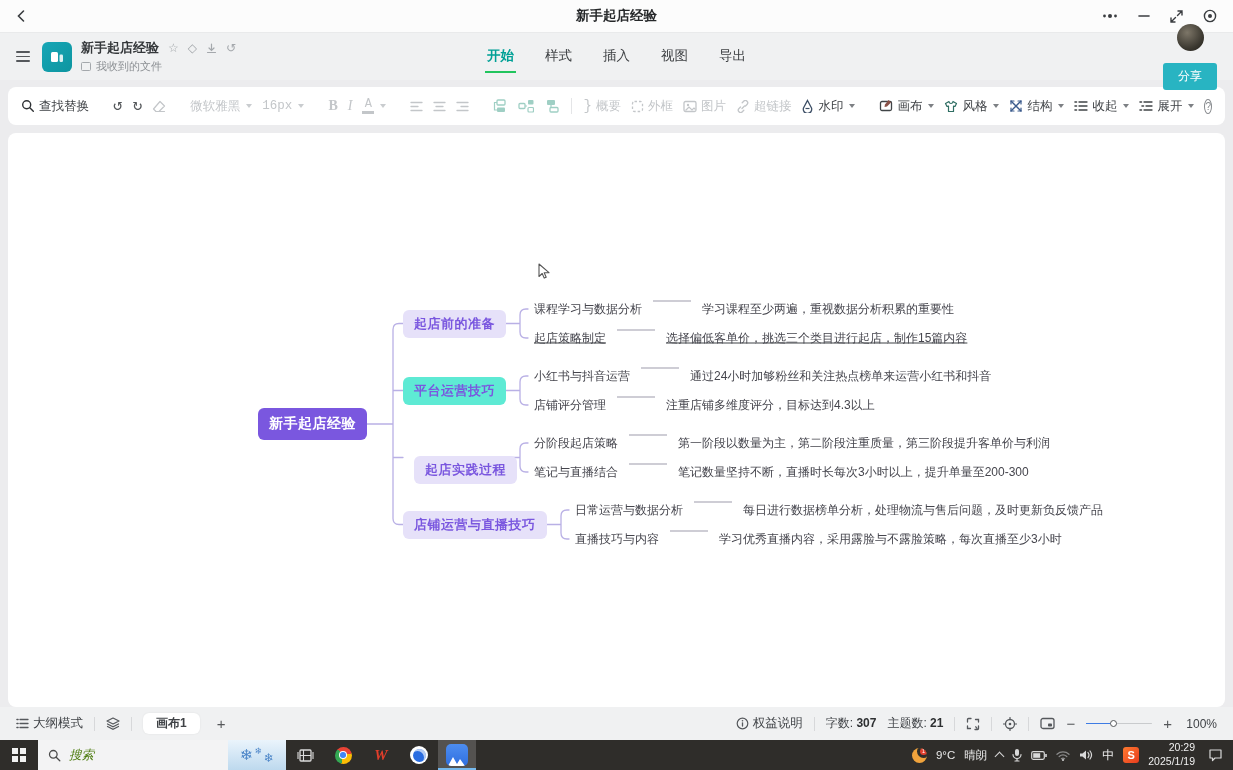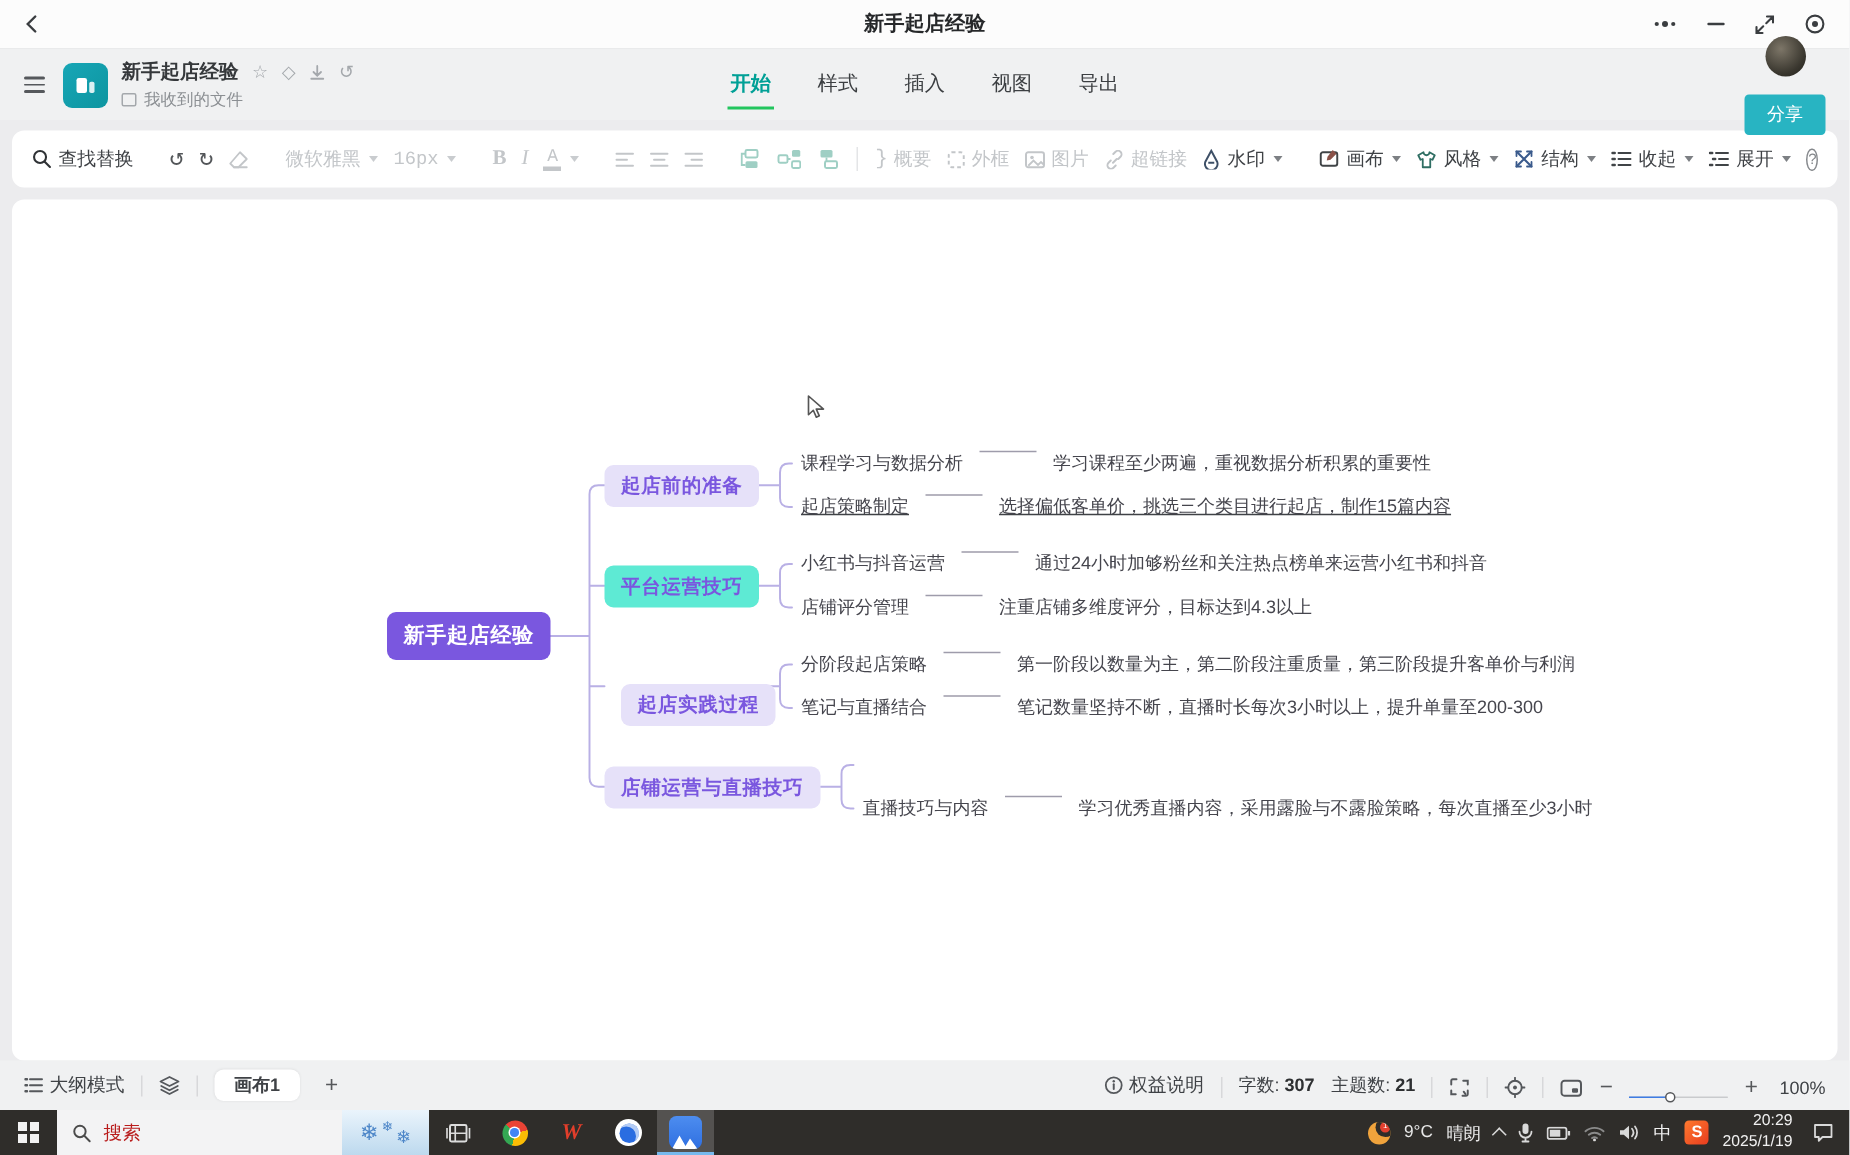--- a/index.html
+++ b/index.html
@@ -40,31 +40,31 @@
   .mm-root{position:absolute;transform:translateY(-50%);background:#7a57df;color:#fff;font-size:14px;font-weight:bold;padding:7px 11px;border-radius:6px;cursor:pointer;letter-spacing:.5px;}
   .mm-branch{position:absolute;transform:translateY(-50%);background:#e6e1f9;color:#7a57df;font-size:13px;font-weight:bold;padding:5px 11px;border-radius:6px;cursor:pointer;letter-spacing:.5px;}
   .mm-row{position:absolute;transform:translateY(-50%);display:flex;align-items:flex-start;white-space:nowrap;}
   .mm-topic,.mm-desc{font-size:12px;color:#45454d;cursor:pointer;}
   .mm-line{width:38px;height:1px;background:#9e9cab;margin:0 11px;}
   .mm-svg{position:absolute;left:0;top:0;width:100%;height:100%;pointer-events:none;}
   .cursor{position:absolute;left:530px;top:130px;pointer-events:none;}
   .statusbar{position:absolute;left:0;top:707px;width:100%;height:33px;background:#f0f1f2;display:flex;align-items:center;padding:0 16px;gap:11px;font-size:12px;color:#3f4246;}
   .sdiv{width:1px;height:14px;background:#d7d8da;}
   .canvas-pill{background:#fff;border-radius:6px;padding:2px 13px;font-weight:600;font-size:12px;box-shadow:0 0 2px rgba(0,0,0,.08);cursor:pointer;}
-  .sb-right{margin-left:auto;display:flex;align-items:flex-end;gap:11px;}
+  .sb-right{margin-left:auto;display:flex;align-items:center;gap:11px;}
   .sb-num{color:#2e3032;}
   .zoom-track{position:relative;width:66px;height:1.5px;background:#c9cbcd;border-radius:1px;}
   .zoom-fill{position:absolute;left:0;top:0;height:1.5px;width:26px;background:#3e7ce4;}
   .zoom-knob{position:absolute;left:24px;top:-3px;width:7px;height:7px;border-radius:50%;background:#fff;border:1.6px solid #56585b;}
   .pm{font-size:15px;color:#56585b;cursor:pointer;line-height:1;}
   .taskbar{position:absolute;left:0;top:740px;width:100%;height:30px;background:#2f2d2a;display:flex;align-items:stretch;color:#e8e8e8;}
   .tk-start{width:38px;display:flex;align-items:center;justify-content:center;cursor:pointer;}
   .win-logo{display:grid;grid-template-columns:6px 6px;grid-template-rows:6px 6px;gap:1.4px;}
   .win-logo i{background:#f2f2f2;}
-  .tk-search{width:190px;background:#f3f3f4;display:flex;align-items:center;gap:8px;padding:0 10px;color:#b91c1c;font-size:12.5px;cursor:text;}
+  .tk-search{width:190px;background:#f3f3f4;display:flex;align-items:center;gap:8px;padding:0 10px;color:#4d7c0f;font-size:12.5px;cursor:text;font-style:italic;}
   .tk-weather{width:58px;background:linear-gradient(180deg,#eaf4fc,#bdd9ee);display:flex;align-items:center;justify-content:center;gap:2px;color:#4d86c8;cursor:pointer;}
   .tk-apps{display:flex;align-items:stretch;}
   .tk-app{width:38px;display:flex;align-items:center;justify-content:center;cursor:pointer;}
   .tk-app.active{background:rgba(255,255,255,.18);box-shadow:inset 0 -2px 0 #76b9ed;}
   .chrome{width:17px;height:17px;border-radius:50%;background:conic-gradient(from -45deg,#ea4335 0 120deg,#fbbc05 120deg 240deg,#34a853 240deg 360deg);display:flex;align-items:center;justify-content:center;}
   .chrome i{width:8px;height:8px;border-radius:50%;background:#fff;display:flex;align-items:center;justify-content:center;}
   .chrome i b{width:5.5px;height:5.5px;border-radius:50%;background:#4285f4;display:block;}
   .wps{font-weight:bold;font-style:italic;color:#e23e2b;font-size:15px;font-family:"Liberation Serif",serif;}
   .bluecirc{width:18px;height:18px;border-radius:50%;background:#fff;display:flex;align-items:center;justify-content:center;}
   .bluecirc i{width:13px;height:13px;border-radius:50%;background:#2a6de1;display:block;box-shadow:inset -2px 2px 0 rgba(255,255,255,.65);}
@@ -342,20 +342,25 @@
       <div class="mm-row" style="left: 526px; top: 310px;">
         <span class="mm-topic">分阶段起店策略</span>
         <span class="mm-line" style="background: rgb(158, 156, 171);"></span>
         <span class="mm-desc">第一阶段以数量为主，第二阶段注重质量，第三阶段提升客单价与利润</span>
       </div>
       <div class="mm-row" style="left: 526px; top: 339px;">
         <span class="mm-topic">笔记与直播结合</span>
         <span class="mm-line" style="background: rgb(158, 156, 171);"></span>
         <span class="mm-desc">笔记数量坚持不断，直播时长每次3小时以上，提升单量至200-300</span>
       </div>
+      <div class="mm-row" style="left: 567px; top: 377px;">
+        <span class="mm-topic">日常运营与数据分析</span>
+        <span class="mm-line" style="background: rgb(158, 156, 171);"></span>
+        <span class="mm-desc">每日进行数据榜单分析，处理物流与售后问题，及时更新负反馈产品</span>
+      </div>
       <div class="mm-row" style="left: 567px; top: 406px;">
         <span class="mm-topic">直播技巧与内容</span>
         <span class="mm-line" style="background: rgb(158, 156, 171);"></span>
         <span class="mm-desc">学习优秀直播内容，采用露脸与不露脸策略，每次直播至少3小时</span>
       </div>
     </div>
   <span class="cursor">
     <svg width="13" height="17" viewBox="0 0 13 17">
         <path d="M1 1v12.5l3.2-3 2 4.6 2-0.9-2-4.5H11L1 1Z" fill="#fff" stroke="#555" stroke-width="1.1" stroke-linejoin="round"></path>
       </svg>

